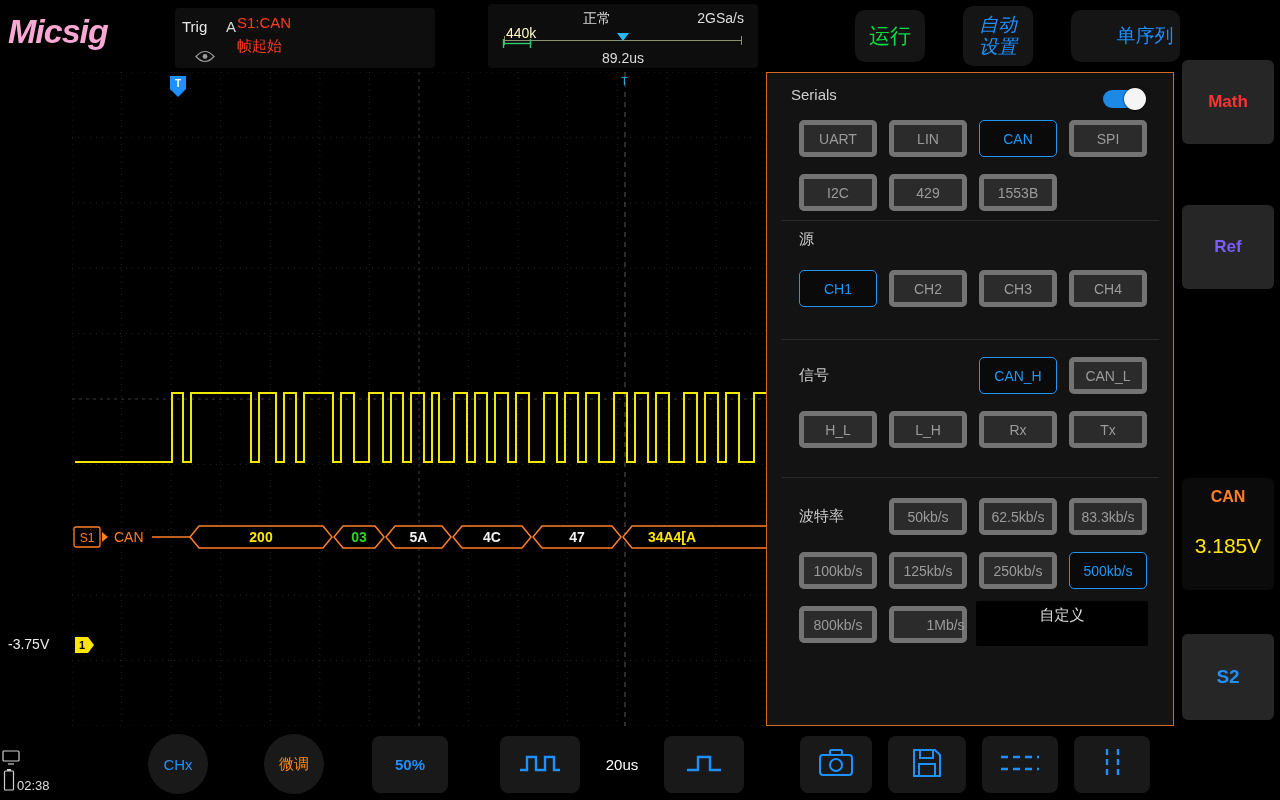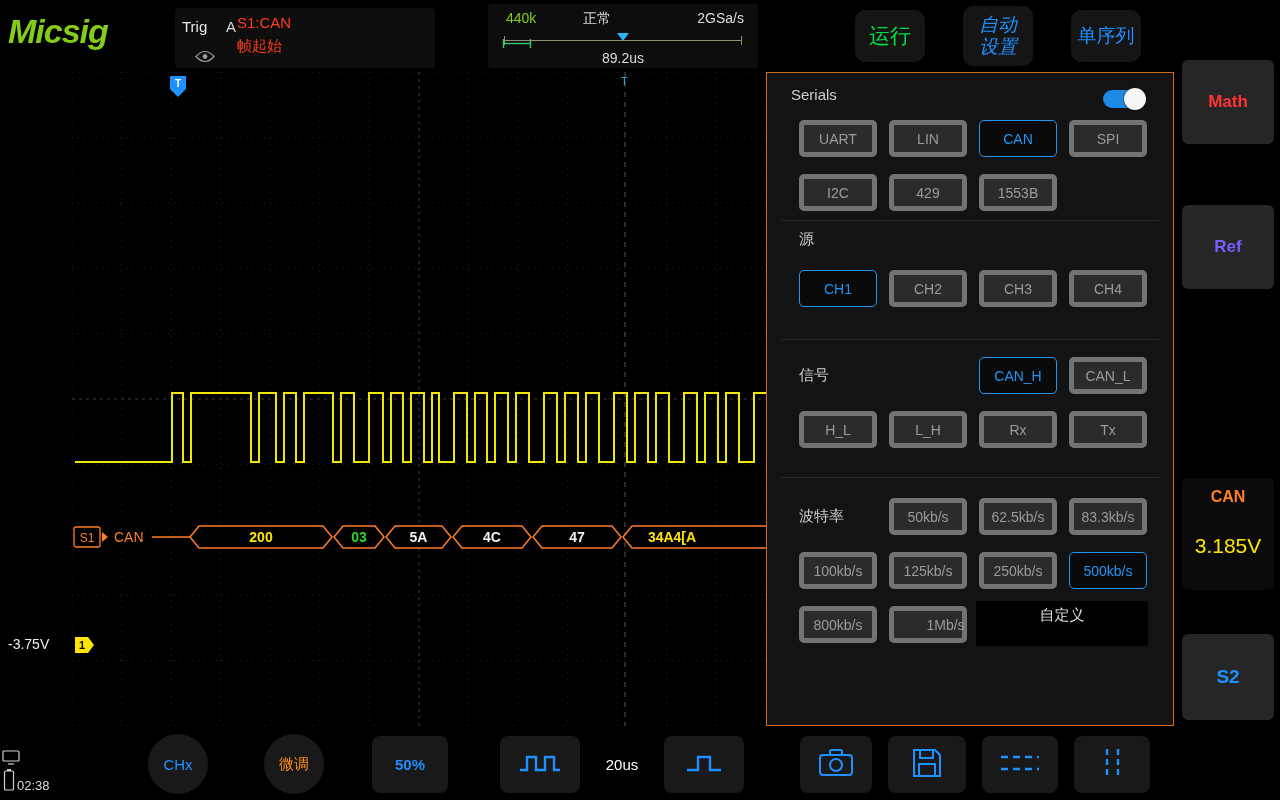--- a/index.html
+++ b/index.html
@@ -2,21 +2,21 @@
 <html><head>
 <meta charset="utf-8">
 <style>
   html,body{margin:0;padding:0;background:#000;}
   body{width:1280px;height:800px;overflow:hidden;font-family:"Liberation Sans","DejaVu Sans",sans-serif;}
   #app{position:relative;width:1280px;height:800px;background:#000;}
   .abs{position:absolute;}
   .txt{position:absolute;white-space:nowrap;}
 
   
-  #logo{left:8px;top:12px;font-size:34px;font-weight:800;font-style:italic;color:#84cc16;letter-spacing:-1px;}
+  #logo{left:8px;top:12px;font-size:34px;font-weight:800;font-style:italic;color:#f9a8d4;letter-spacing:-1px;}
   #trig-panel{left:175px;top:8px;width:260px;height:60px;background:#0e0e0e;border-radius:4px;}
   #hz-panel{left:488px;top:4px;width:270px;height:64px;background:#0d0d0d;border-radius:4px;}
   .topbtn{position:absolute;background:#151515;border-radius:10px;display:flex;flex-direction:column;align-items:center;justify-content:center;line-height:1.15;}
   
   .rbtn{position:absolute;left:1182px;width:92px;background:#262626;border-radius:6px;display:flex;flex-direction:column;align-items:center;justify-content:center;font-weight:bold;}
   
   #serials-panel{left:766px;top:72px;width:408px;height:654px;background:#131313;border:1px solid #d06a20;box-sizing:border-box;}
   .pbtn{position:absolute;width:78px;height:37px;background:#2b2b2b;border:5px solid #737373;border-radius:5px;color:#9b9b9b;font-size:14px;display:flex;align-items:center;justify-content:center;box-sizing:border-box;}
   .pbtn.sel{background:#0a0a0a;border:1px solid #2196f3;color:#2196f3;}
   .plabel{position:absolute;color:#cfcfcf;font-size:15px;}
@@ -43,21 +43,21 @@
       <svg width="20" height="13" viewBox="0 0 20 13">
           <path d="M1,6.5 Q10,-3.5 19,6.5 Q10,16.5 1,6.5 Z" stroke="#9a9a9a" fill="none" stroke-width="1.2"></path>
           <circle cx="10" cy="6.5" r="2.4" fill="#9a9a9a"></circle>
         </svg>
     </span>
     <span class="txt" style="left:62px;top:6px;color:#ff3b1f;font-size:15px;">S1:CAN</span>
     <span class="txt" style="left:62px;top:29px;color:#ff3b1f;font-size:15px;">帧起始</span>
   </div>
 
   <div class="abs" id="hz-panel">
-    <span class="txt" style="left:18px;top:6px;color:#84cc16;font-size:14px;">440k</span>
+    <span class="txt" style="left:18px;top:21px;color:#fef9c3;font-size:14px;">440k</span>
     <span class="txt" style="left:95px;top:6px;color:#dcdcdc;font-size:14px;">正常</span>
     <span class="txt" style="right:14px;top:6px;color:#dcdcdc;font-size:14px;">2GSa/s</span>
     <div class="abs" style="left:16px;right:16px;top:36px;height:1px;background:#8f8f72;"></div>
     <div class="abs" style="left:16px;top:32px;width:1px;height:9px;background:#8f8f72;"></div>
     <div class="abs" style="right:16px;top:32px;width:1px;height:9px;background:#8f8f72;"></div>
     <span class="abs" style="left:14px;top:31px;">
       <svg width="30" height="11" viewBox="0 0 30 11">
           <g stroke="#2ecc71" stroke-width="1.4">
             <line x1="1.5" y1="1" x2="1.5" y2="10"></line>
             <line x1="1.5" y1="5.5" x2="28.5" y2="5.5"></line>
@@ -69,21 +69,21 @@
     <div class="txt" style="left:0;right:0;top:46px;text-align:center;color:#dcdcdc;font-size:14px;">89.2us</div>
   </div>
 
   <div class="topbtn" style="left:855px;top:10px;width:70px;height:52px;color:#00e045;font-size:21px;">
       <span>运行</span>
     </div>
   <div class="topbtn" style="left:963px;top:6px;width:70px;height:60px;color:#1e90ff;font-size:19px;font-style:italic;">
     <span>自动</span>
     <span>设置</span>
   </div>
-  <div class="topbtn" style="left:1071px;top:10px;width:70px;height:52px;color:#1e90ff;font-size:19px;">
+  <div class="topbtn" style="left:1071px;top:10px;width:70px;height:52px;color:#1e90ff;font-size:19px;padding-left:39px;">
       <span>单序列</span>
     </div>
 
   <div class="rbtn" style="top:60px;height:84px;color:#ff3333;font-size:17px;">
       <span>Math</span>
     </div>
   <div class="rbtn" style="top:205px;height:84px;color:#7a5cff;font-size:17px;">
       <span>Ref</span>
     </div>
   <div class="rbtn" style="top:478px;height:112px;background:#0b0b0b;justify-content:flex-start;padding-top:10px;box-sizing:border-box;">

